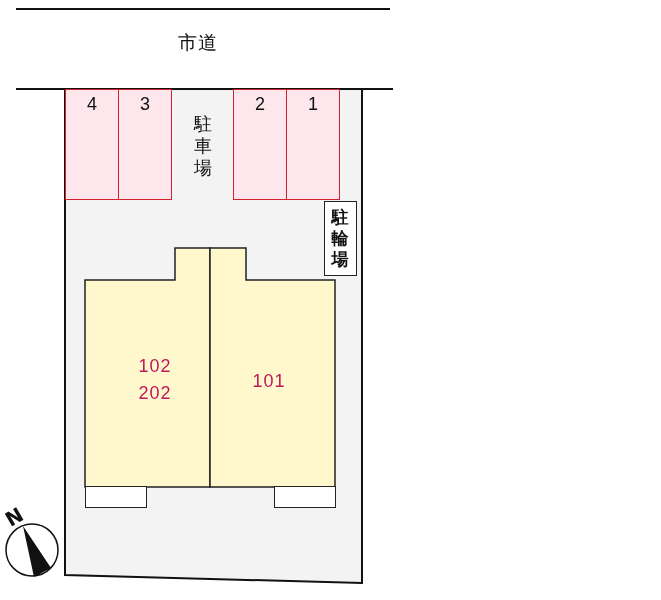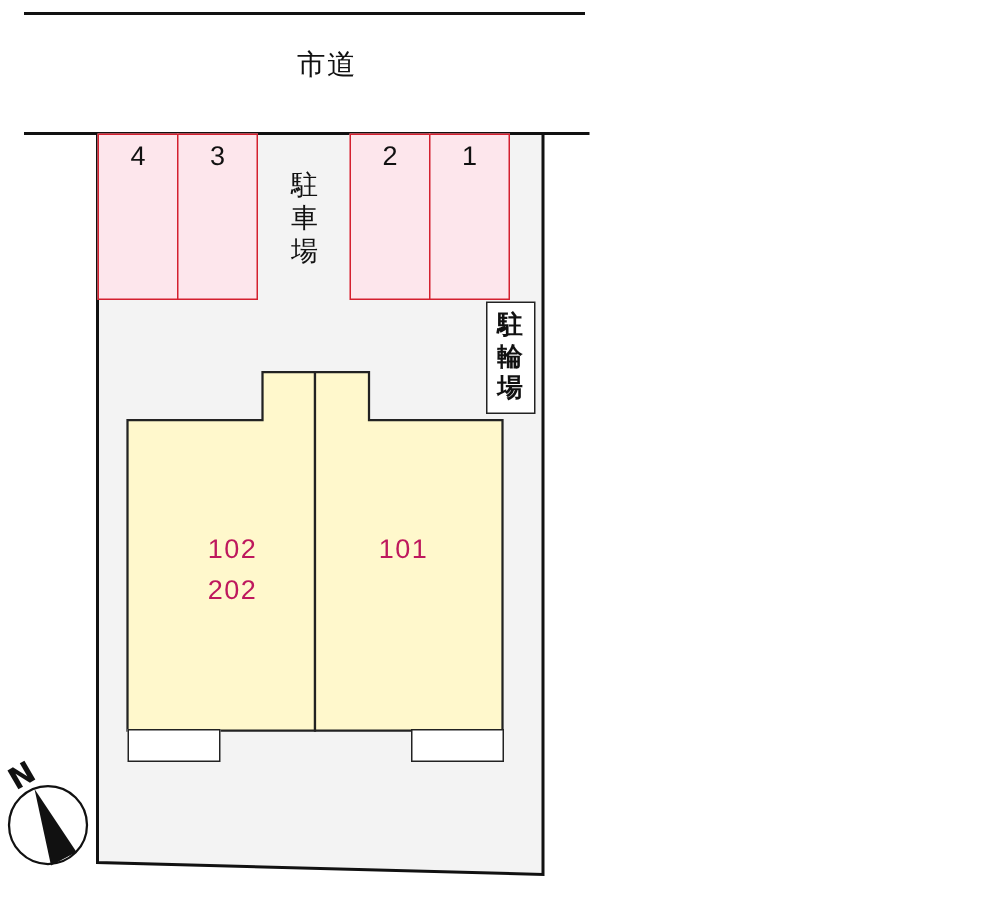--- a/index.html
+++ b/index.html
@@ -1,20 +1,20 @@
 <!DOCTYPE html>
 <html><head>
 <meta charset="utf-8">
 <style>
   html, body { margin:0; padding:0; background:#ffffff; }
   body { width:661px; height:600px; position:relative; overflow:hidden;
          font-family:"DejaVu Sans", "Liberation Sans", sans-serif; }
   .abs { position:absolute; }
   .line { position:absolute; background:#111; }
-  .road-label { position:absolute; left:178px; top:30px; font-size:19px; color:#111; letter-spacing:1px;margin-left:20px; }
+  .road-label { position:absolute; left:178px; top:30px; font-size:19px; color:#111; letter-spacing:1px; }
   .space { position:absolute; background:#fde6ec; border:1.5px solid #d4202f; box-sizing:border-box; }
   .space .num { position:absolute; top:4px; left:0; right:0; text-align:center; font-size:18px; color:#111;
                 font-family:"Liberation Sans", sans-serif; }
   .vtext { position:absolute; font-size:18px; line-height:22px; color:#111; text-align:center; width:24px; }
   .bike { position:absolute; left:324px; top:201px; width:33px; height:75px; border:1px solid #222; background:#fff;
           box-sizing:border-box; }
   .bike .vtext { left:3px; top:5px; font-size:17px; line-height:21px; font-weight:bold; }
   .unit-label { position:absolute; font-size:18px; color:#be185d; text-align:center; line-height:27px;
                 font-family:"Liberation Sans", sans-serif; letter-spacing:1px; }
   .balcony { position:absolute; background:#fff; border:1.5px solid #222; box-sizing:border-box; }
@@ -65,20 +65,20 @@
       <div>駐</div>
       <div>輪</div>
       <div>場</div>
     </div>
 </div>
 
 <div class="unit-label" style="left:110px; top:353px; width:90px;">
   <div>102</div>
   <div>202</div>
 </div>
-<div class="unit-label" style="left:224px; top:353px; width:90px;">
+<div class="unit-label" style="left:224px; top:368px; width:90px;">
   <div>101</div>
 </div>
 
 <div class="balcony" style="left:85px; top:486px; width:62px; height:22px;"></div>
 <div class="balcony" style="left:274px; top:486px; width:62px; height:22px;"></div>
 
 <div class="abs" style="left:6px; top:505px; font-size:20px; font-weight:bold; transform:rotate(-30deg); color:#111;">N</div>
 
 </body></html>

